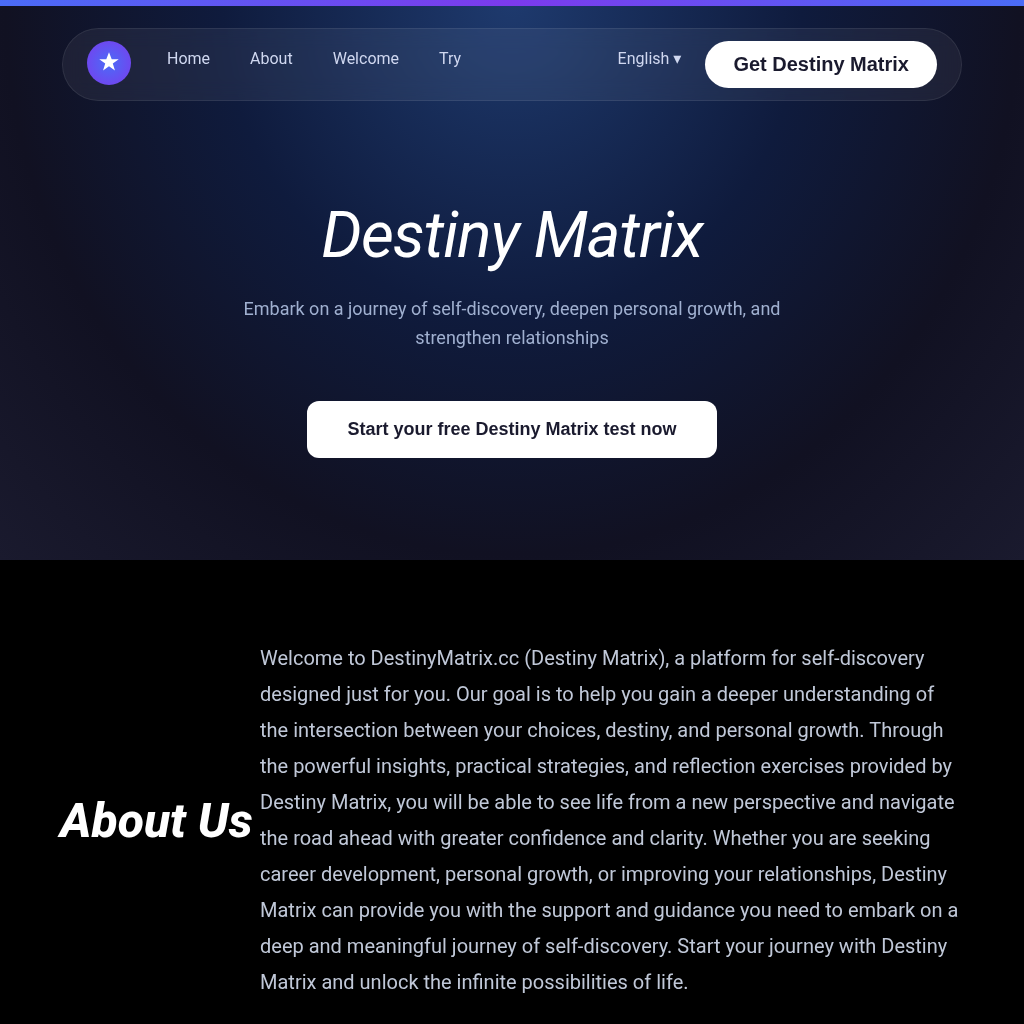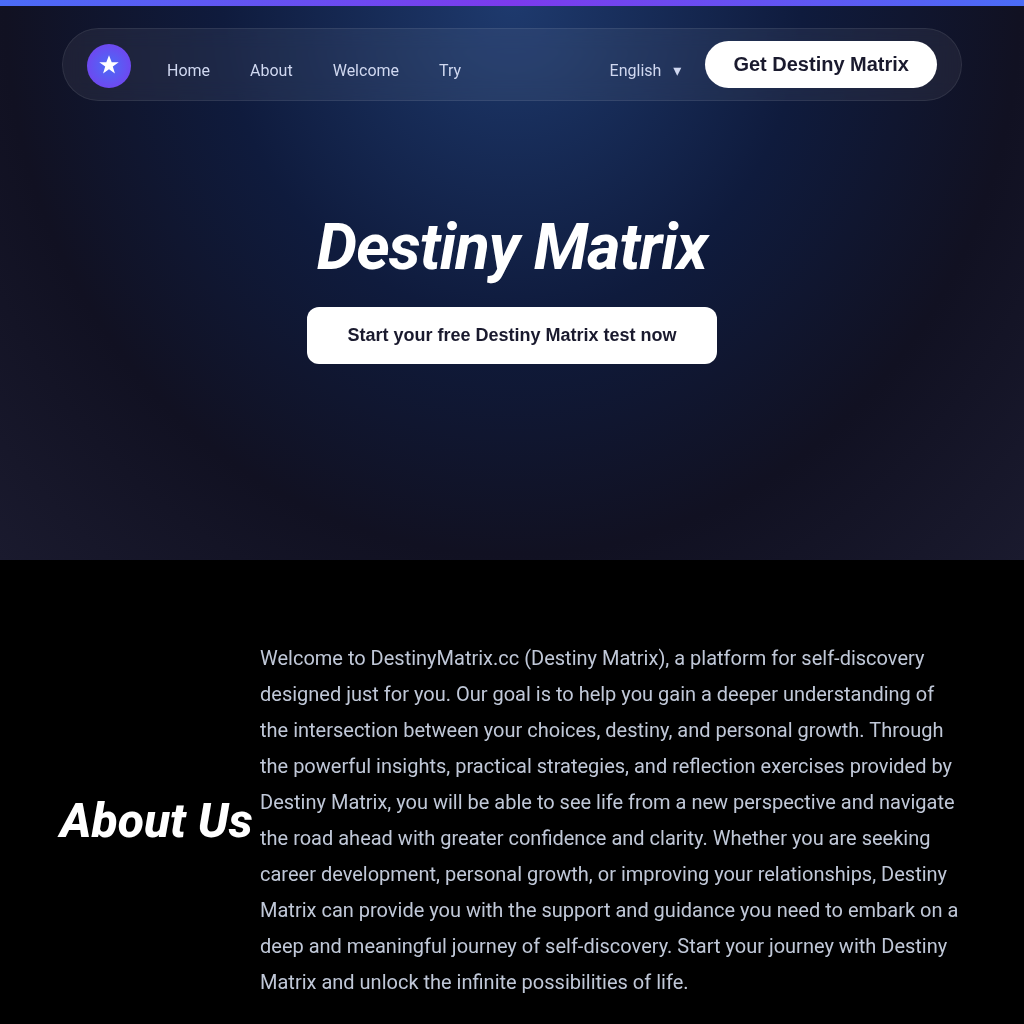--- a/index.html
+++ b/index.html
@@ -34,25 +34,25 @@
       height: 6px;
       background: linear-gradient(90deg, #4a6cf7 0%, #7c3aed 50%, #4a6cf7 100%);
       position: absolute;
       top: 0;
       left: 0;
     }
 
     
     .navbar {
       width: 900px;
-      margin: 28px auto 12px;
+      margin: 28px auto 0;
       background: rgba(255, 255, 255, 0.06);
       border-radius: 50px;
       display: flex;
-      align-items: flex-end;
+      align-items: flex-start;
       padding: 12px 24px;
       gap: 0;
       backdrop-filter: blur(10px);
       border: 1px solid rgba(255, 255, 255, 0.08);
       z-index: 10;
       position: relative;
     }
 
     .logo {
       width: 44px;
@@ -85,21 +85,21 @@
       font-size: 16px;
       padding: 8px 16px;
       border-radius: 20px;
       cursor: pointer;
       white-space: nowrap;
     }
 
     .lang-selector {
       display: flex;
       align-items: center;
-      gap: 12px;
+      gap: 4px;
       color: #d0d8f0;
       font-size: 16px;
       padding: 8px 16px;
       border-radius: 20px;
       cursor: pointer;
     }
 
     .cta-button {
       background: #ffffff;
       color: #1a1a2e;
@@ -115,21 +115,21 @@
 
     
     .hero-content {
       text-align: center;
       margin-top: 100px;
       padding: 0 20px;
     }
 
     .hero-title {
       font-size: 64px;
-      font-weight: 700;
+      font-weight: 400;
       font-style: italic;
       color: #ffffff;
       line-height: 1.1;
       margin-bottom: 24px;
       letter-spacing: -1px;
     }
 
     .hero-subtitle {
       font-size: 18px;
       color: #a0b0d0;
@@ -197,20 +197,21 @@
     <div class="lang-selector">
       <span>English</span>
       <span>▾</span>
     </div>
 
     <button class="cta-button">Get Destiny Matrix</button>
   </nav>
 
   <div class="hero-content">
     <h1 class="hero-title">Destiny Matrix</h1>
+    <p class="hero-subtitle">Embark on a journey of self-discovery, deepen personal growth, and strengthen relationships</p>
     <button class="hero-cta-button">Start your free Destiny Matrix test now</button>
   </div>
 </div>
 
 <section class="about-section">
   <h2 class="about-title">About Us</h2>
   <p class="about-text">Welcome to DestinyMatrix.cc (Destiny Matrix), a platform for self-discovery designed just for you. Our goal is to help you gain a deeper understanding of the intersection between your choices, destiny, and personal growth. Through the powerful insights, practical strategies, and reflection exercises provided by Destiny Matrix, you will be able to see life from a new perspective and navigate the road ahead with greater confidence and clarity. Whether you are seeking career development, personal growth, or improving your relationships, Destiny Matrix can provide you with the support and guidance you need to embark on a deep and meaningful journey of self-discovery. Start your journey with Destiny Matrix and unlock the infinite possibilities of life.</p>
 </section>
 
 </body></html>

